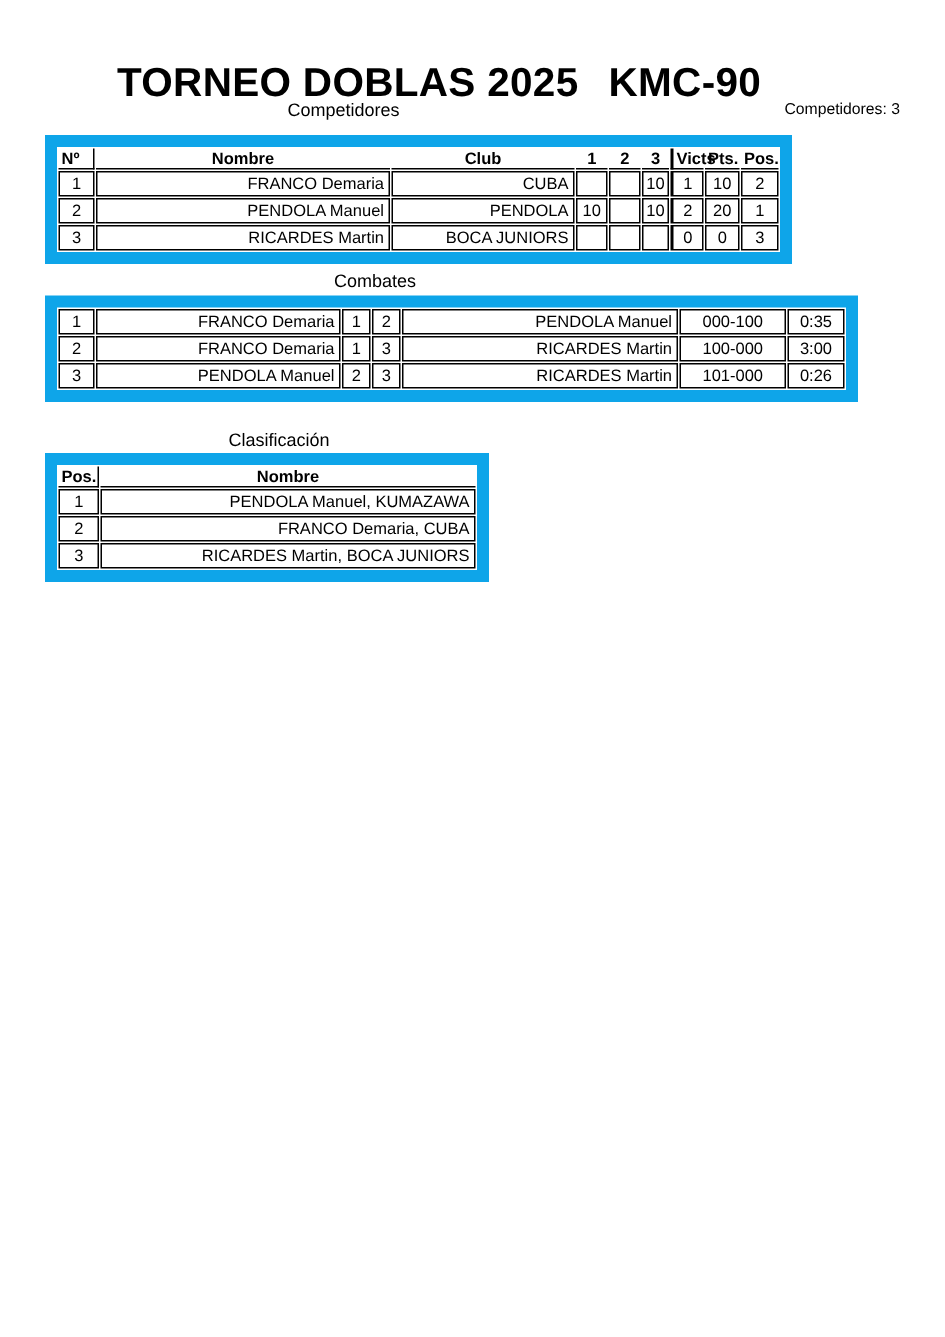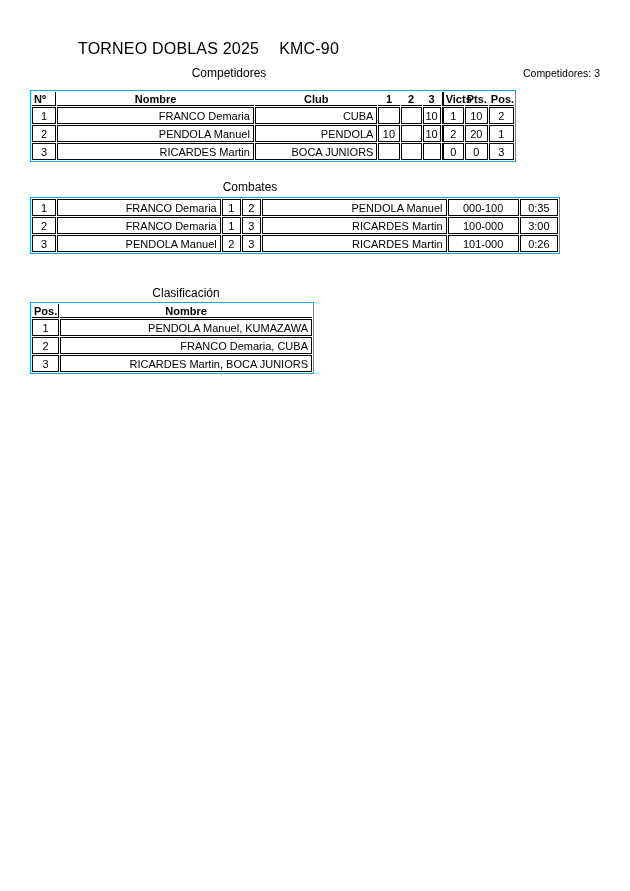--- a/index.html
+++ b/index.html
@@ -3,38 +3,38 @@
 <meta charset="utf-8">
 <style>
   html,body{margin:0;padding:0;}
   body{
     width:630px;height:891px;background:#ffffff;position:relative;
     font-family:"Liberation Sans", sans-serif;color:#000;
     -webkit-font-smoothing:antialiased;
   }
   .main-title{
     position:absolute;left:78px;top:40px;display:flex;align-items:flex-start;
-    font-size:16px;font-weight:normal;white-space:nowrap;letter-spacing:0.2px;
+    font-size:27px;font-weight:bold;white-space:nowrap;letter-spacing:0.2px;
   }
   .main-title .gap1{margin-right:20px;}
   .main-title .gap2{margin-right:30px;}
   .note{
     position:absolute;right:30px;top:67px;font-size:10.5px;white-space:nowrap;
   }
   .section-title{
     position:absolute;transform:translateX(-50%);
     font-size:12px;font-weight:normal;white-space:nowrap;
   }
   #title-competidores{left:229px;top:66px;}
   #title-combates{left:250px;top:180px;}
   #title-clasificacion{left:186px;top:286px;}
 
   table.doc-table{
     position:absolute;left:30px;
-    border:1px solid #0ea5e9;
+    border:8px solid #0ea5e9;
     border-collapse:separate;border-spacing:1px;
     table-layout:fixed;background:#fff;
   }
   #tbl-competidores{top:90px;width:486px;}
   #tbl-combates{top:197px;width:530px;}
   #tbl-clasificacion{top:302px;width:284px;}
 
   .doc-table th{
     box-sizing:border-box;height:14px;padding:0 2px;
     font-size:11px;font-weight:bold;text-align:center;vertical-align:middle;

